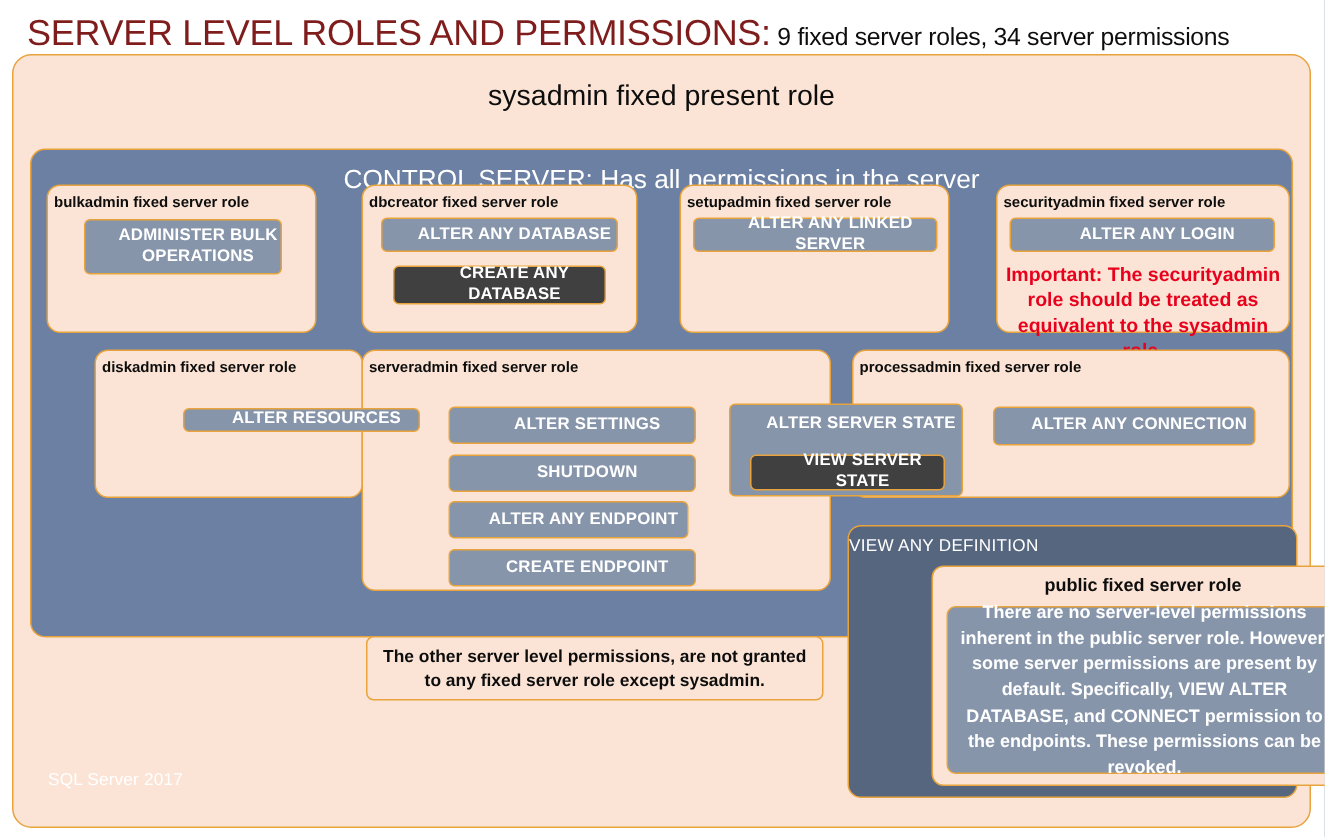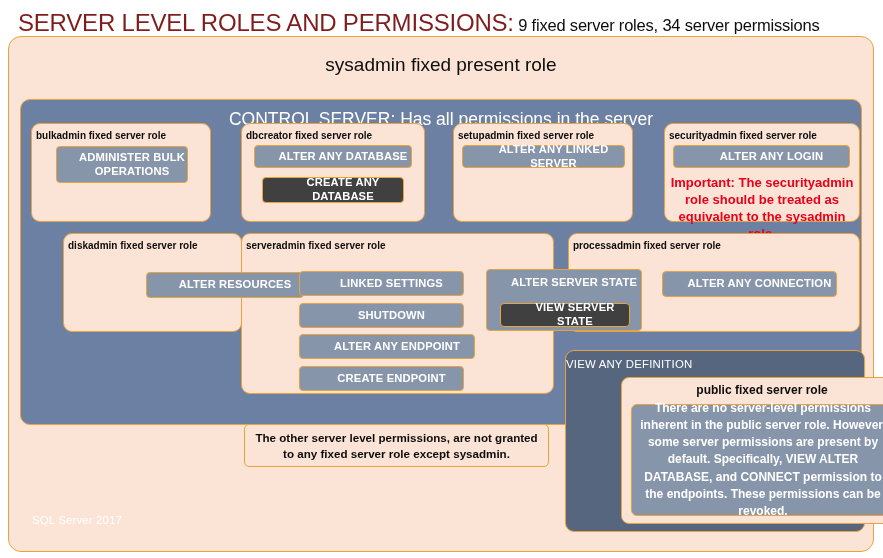--- a/index.html
+++ b/index.html
@@ -276,25 +276,25 @@
 </div>
 
 <div class="role-box" style="left:241px; top:233px; width:313px; height:161px;">
   <div class="role-title">serveradmin fixed server role</div>
 </div>
 
 <div class="role-box" style="left:568px; top:233px; width:292px; height:99px;">
   <div class="role-title">processadmin  fixed server role</div>
 </div>
 
-<div class="perm" style="left:122px; top:272px; width:158px; height:26px;margin-left:24px;">ALTER RESOURCES</div>
-
-<div class="perm" style="left:299px; top:271px; width:165px; height:25px;">LINKED SETTINGS</div>
+<div class="perm" style="left:122px; top:272px; width:158px; height:16px;">ALTER RESOURCES</div>
+
+<div class="perm" style="left:299px; top:271px; width:165px; height:25px;">ALTER SETTINGS</div>
 <div class="perm" style="left:299px; top:303px; width:165px; height:25px;">SHUTDOWN</div>
-<div class="perm" style="left:299px; top:334px; width:176px; height:25px;">ALTER ANY ENDPOINT</div>
+<div class="perm" style="left:299px; top:334px; width:160px; height:25px;">ALTER ANY ENDPOINT</div>
 <div class="perm" style="left:299px; top:366px; width:165px; height:25px;">CREATE  ENDPOINT</div>
 
 <div class="perm" style="left:486px; top:269px; width:156px; height:62px; align-items:flex-start; padding-top:6px;">ALTER SERVER  STATE</div>
 <div class="perm dark" style="left:500px; top:303px; width:130px; height:24px;">VIEW SERVER  STATE</div>
 
 <div class="perm" style="left:662px; top:271px; width:175px; height:26px;">ALTER ANY CONNECTION</div>
 
 <div class="note-peach" style="left:244px; top:424px; width:305px; height:43px;">The other server level permissions,  are not granted to any fixed server role except sysadmin.</div>
 
 <div id="public-outer">

